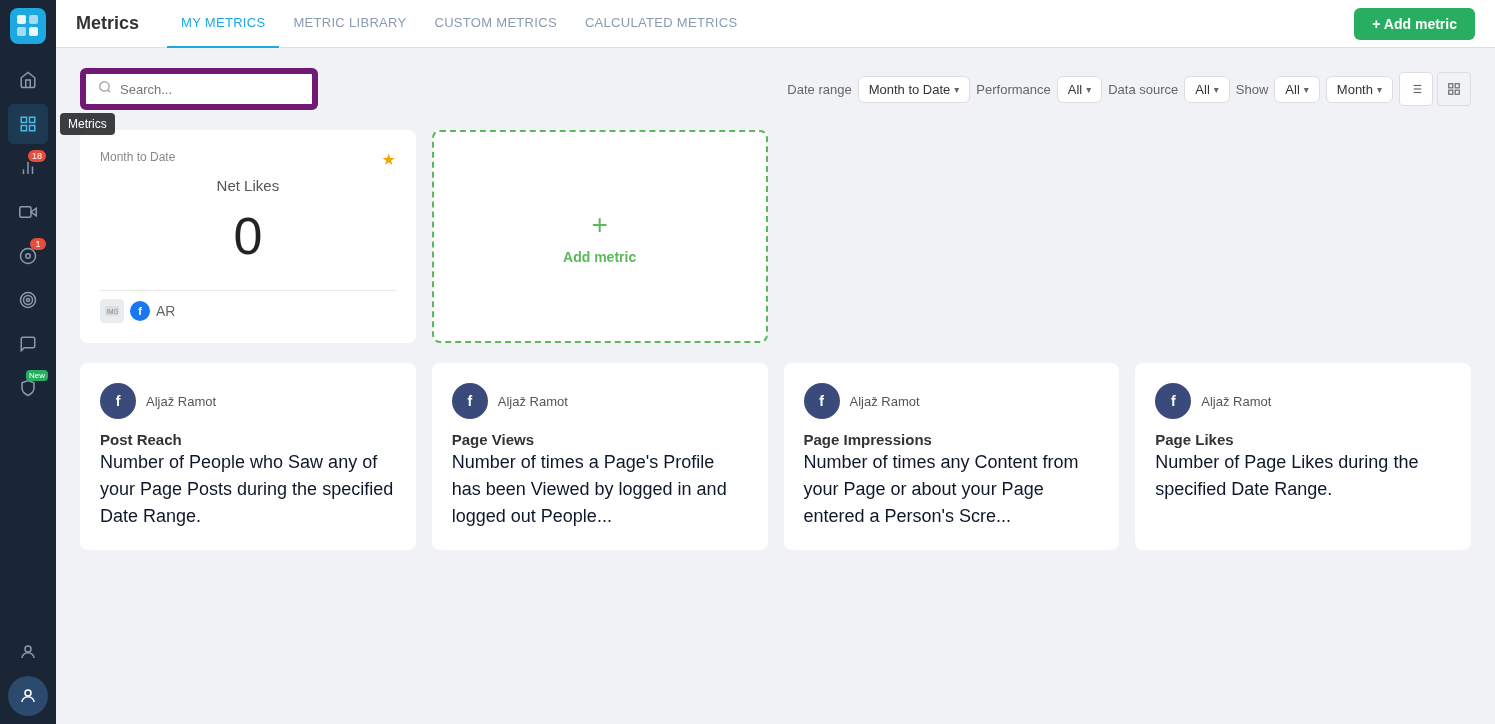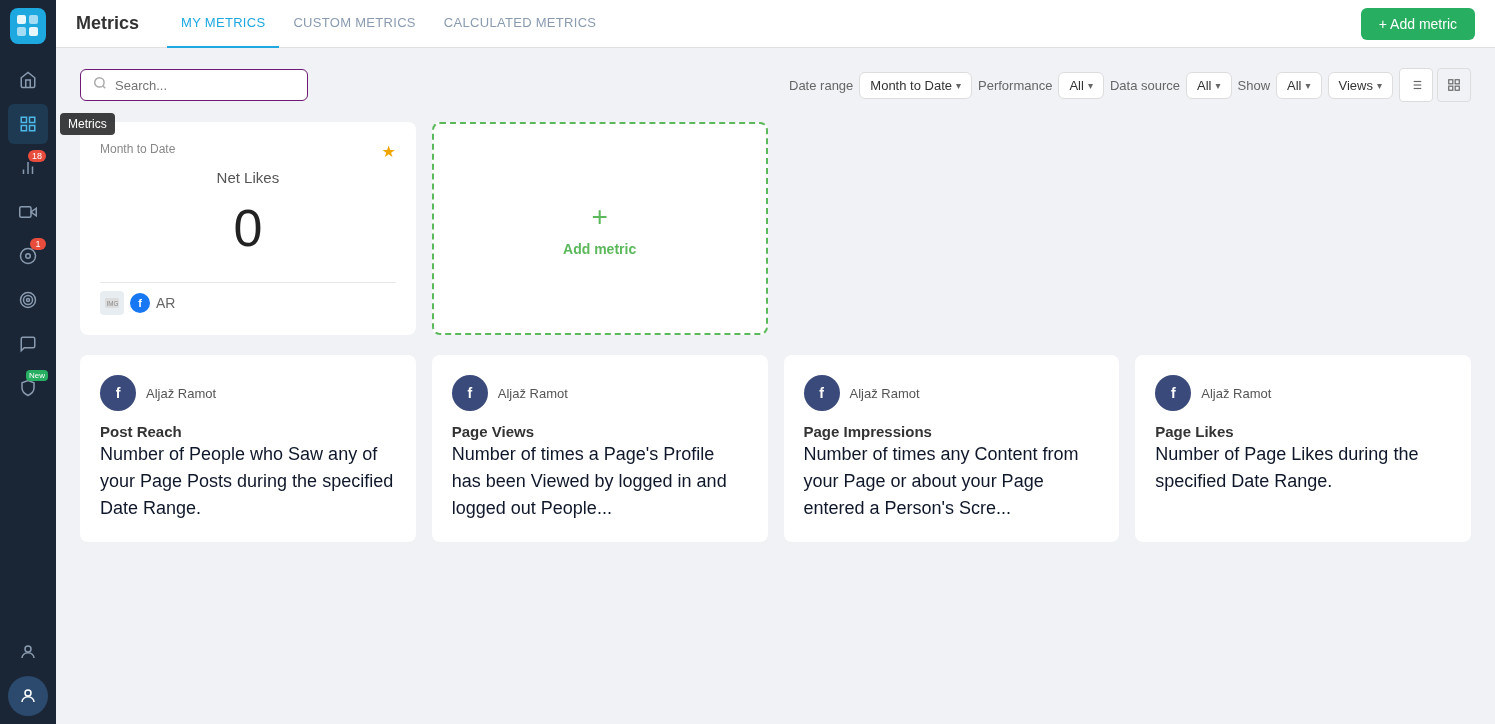--- a/index.html
+++ b/index.html
@@ -110,40 +110,40 @@
       font-weight: 600;
     }
     .add-metric-btn {
       margin-left: auto;
       background: #27ae60;
       color: white;
       border: none;
       border-radius: 6px;
       padding: 8px 18px;
       font-size: 14px;
-      font-weight: 400;
+      font-weight: 700;
       cursor: pointer;
       display: flex; align-items: center; gap: 6px;
     }
 
     
     .content { flex: 1; overflow-y: auto; padding: 20px 24px; }
 
     
     .filter-bar {
       display: flex;
       align-items: center;
       gap: 12px;
       margin-bottom: 20px;
       flex-wrap: wrap;
     }
     .search-box {
       display: flex; align-items: center;
       background: white;
-      border: 1px solid #701a75;
+      border: 6px solid #701a75;
       border-radius: 6px;
       padding: 6px 12px;
       gap: 8px;
       min-width: 200px;
     }
     .search-box input {
       border: none; outline: none;
       font-size: 13px; color: #555;
       background: transparent;
       width: 180px;
@@ -345,20 +345,23 @@
   </div>
 </div>
 
 <div class="main">
 
   <div class="topnav">
     <span class="topnav-title">Metrics</span>
 
     <div class="nav-tab active">
       <span>MY METRICS</span>
+    </div>
+    <div class="nav-tab">
+      <span>METRIC LIBRARY</span>
     </div>
     <div class="nav-tab">
       <span>CUSTOM METRICS</span>
     </div>
     <div class="nav-tab">
       <span>CALCULATED METRICS</span>
     </div>
 
     <button class="add-metric-btn">+ Add metric</button>
   </div>
@@ -395,21 +398,21 @@
           <span class="chevron">▾</span>
         </div>
 
         <span class="filter-label">Show</span>
         <div class="filter-select">
           <span>All</span>
           <span class="chevron">▾</span>
         </div>
 
         <div class="filter-select">
-          <span>Views</span>
+          <span>Month</span>
           <span class="chevron">▾</span>
         </div>
 
         <div class="view-toggle">
           <button class="view-btn">
             <svg width="14" height="14" viewBox="0 0 24 24" fill="none" stroke="currentColor" stroke-width="2">
                 <line x1="8" y1="6" x2="21" y2="6"></line>
                 <line x1="8" y1="12" x2="21" y2="12"></line>
                 <line x1="8" y1="18" x2="21" y2="18"></line>
                 <line x1="3" y1="6" x2="3.01" y2="6"></line>

